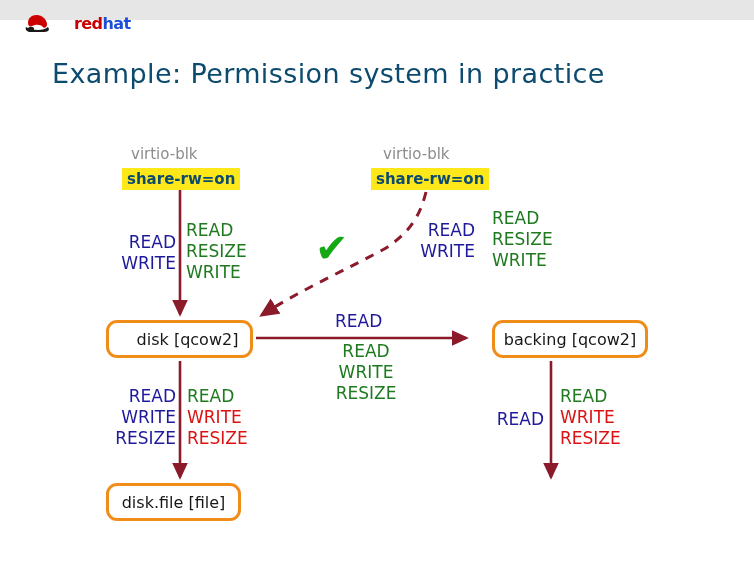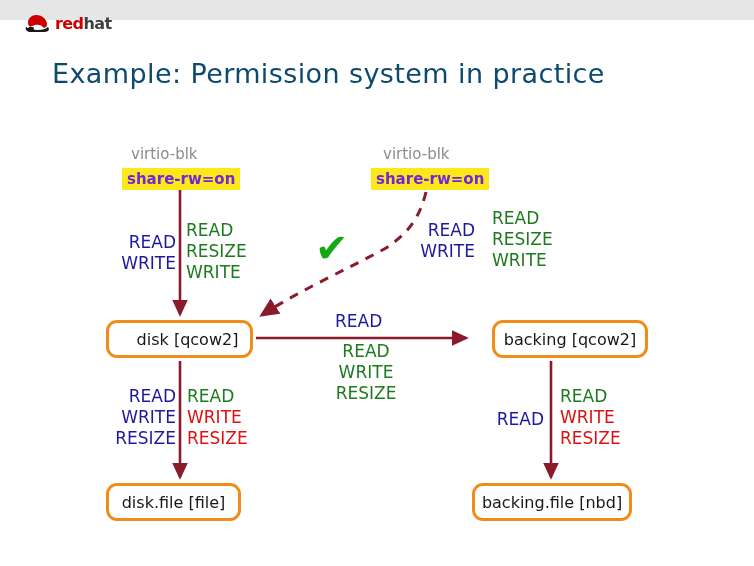--- a/index.html
+++ b/index.html
@@ -35,22 +35,22 @@
     margin-right: 3px;
   }
   #logo-text {
     font-family: "DejaVu Sans", sans-serif;
     font-size: 16px;
     font-weight: bold;
     letter-spacing: -0.6px;
     line-height: 1;
     white-space: nowrap;
   }
-  #logo-text .red { color: #cc0000; }
-  #logo-text .hat { color: #404040; margin-top: 18px; }
+  #logo-text .red { color: #cc0000; margin-left: 19px; }
+  #logo-text .hat { color: #1d4ed8; margin-top: 18px; }
 
   
   #slide-title {
     position: absolute;
     left: 52px; top: 58px;
     font-family: "DejaVu Sans", sans-serif;
     font-size: 27px;
     font-weight: normal;
     color: #0c4a6e;
     letter-spacing: 0.4px;
@@ -97,21 +97,21 @@
     font-size: 15px;
     color: #8c8c8c;
     white-space: nowrap;
     text-align: left;
   }
   .device-opt {
     position: absolute;
     font-family: "DejaVu Sans", sans-serif;
     font-size: 15px;
     font-weight: bold;
-    color: #6d28d9;
+    color: #0c4a6e;
     background: #ffe81a;
     padding: 2px 5px;
     white-space: nowrap;
   }
   #dev1-caption { left: 131px; top: 145px; }
   #dev1-opt     { left: 122px; top: 168px; }
   #dev2-caption { left: 383px; top: 145px; }
   #dev2-opt     { left: 371px; top: 168px; }
 
   
@@ -243,15 +243,14 @@
     <div class="green">READ</div>
     <div class="red">WRITE</div>
     <div class="red">RESIZE</div>
   </div>
 
   <div id="checkmark">✔</div>
 
   <div class="node" id="node-disk">disk [qcow2]</div>
   <div class="node" id="node-backing">backing [qcow2]</div>
   <div class="node" id="node-diskfile">disk.file [file]</div>
-  <div class="node" id="node-backingfile">backing.file [nbd]</div>
 
 </div>
 
 </body></html>

